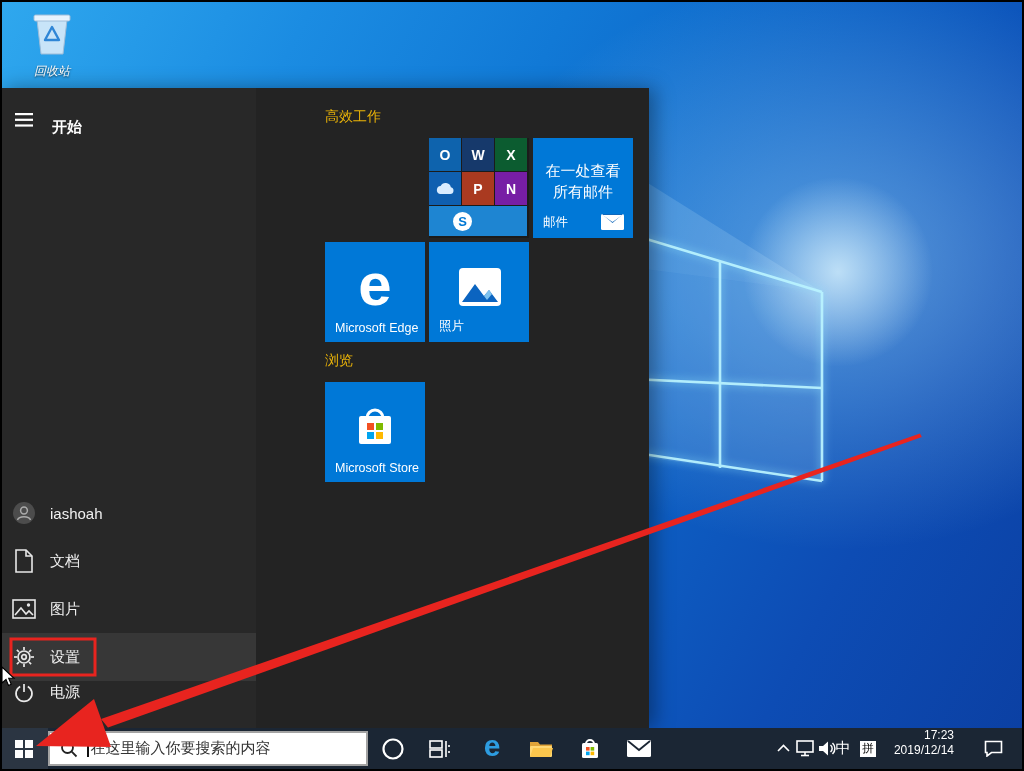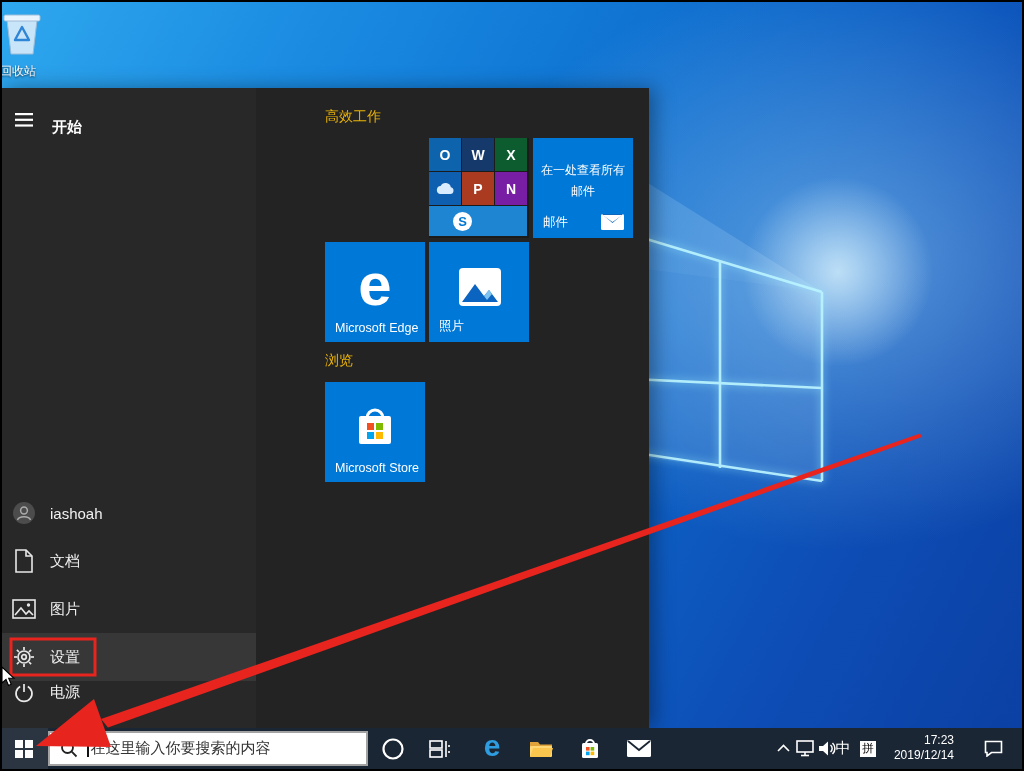--- a/index.html
+++ b/index.html
@@ -7,21 +7,21 @@
   #screen{position:relative;width:1024px;height:771px;overflow:hidden;background:#0d4ab2;}
 
   
   #wallpaper{position:absolute;left:0;top:0;width:1024px;height:771px;
     background:
       radial-gradient(620px 480px at 82% 34%, rgba(170,225,255,.48), rgba(170,225,255,0) 60%),
       linear-gradient(118deg,#2fa8ee 0%,#1b8ce2 22%,#1179d6 40%,#0d62c6 60%,#0d4cb4 80%,#0b3fa2 100%);}
   #logo-svg{position:absolute;left:0;top:0;}
 
   
-  .bin{position:absolute;left:0;top:10px;width:56px;height:70px;}
+  .bin{position:absolute;left:24px;top:10px;width:56px;height:70px;text-align:center;font-style:italic;}
   .bin-label{margin-top:1px;font-size:12px;color:#fff;text-shadow:0 1px 2px rgba(0,0,0,.7);}
 
   
   #start-menu{position:absolute;left:0;top:88px;width:649px;height:640px;background:#232323;
     box-shadow:6px 0 18px rgba(0,0,0,.35);}
   #rail-tint{position:absolute;left:0;top:0;width:256px;height:640px;background:rgba(255,255,255,.025);}
   .menu-header{position:absolute;left:0;top:14px;width:256px;height:36px;display:flex;align-items:center;}
   .hamburger{width:48px;display:flex;justify-content:center;}
   .menu-title{color:#fff;font-size:15px;font-weight:bold;margin-left:4px;margin-top:15px;}
   .rail-row{position:absolute;left:0;width:256px;height:48px;display:flex;align-items:center;color:#f1f1f1;font-size:15px;cursor:default;}
@@ -29,38 +29,38 @@
   .rail-row .rlabel{margin-left:2px;}
   .rail-row.hl{background:#373737;}
 
   .group-title{position:absolute;color:#eab308;font-size:14px;}
   .tile{position:absolute;width:100px;height:100px;color:#fff;cursor:default;}
   .tile.blue{background:#0078d7;}
   .tile .tlabel{position:absolute;left:10px;bottom:7px;font-size:12.5px;white-space:nowrap;}
   .tile-office{background:#d9420b;}
   .tile-center{position:absolute;left:0;top:0;width:100%;height:100%;display:flex;align-items:center;justify-content:center;}
   .edge-e{font-size:60px;font-weight:bold;color:#fff;line-height:1;margin-top:-14px;}
-  .mail-body{position:absolute;left:6px;top:22px;width:88px;text-align:center;font-size:12px;line-height:21px;}
+  .mail-body{position:absolute;left:6px;top:22px;width:88px;text-align:center;font-size:15px;line-height:21px;}
   .mail-env{position:absolute;right:9px;bottom:8px;}
 
   .folder-tile{display:grid;grid-template-columns:32px 32px 32px;grid-template-rows:33px 33px 30px;gap:1px;background:#1b1b1b;}
   .mini{display:flex;align-items:center;justify-content:center;color:#fff;font-size:14px;font-weight:bold;}
   .mini-skype{grid-column:1/4;justify-content:flex-start;padding-left:24px;background:#1e85d2;}
   .skype-ball{width:19px;height:19px;border-radius:50%;background:#fff;color:#0078d4;font-size:13px;font-weight:bold;display:flex;align-items:center;justify-content:center;}
 
   
   #taskbar{position:absolute;left:0;top:728px;width:1024px;height:41px;background:#1b2634;}
   #start-btn{position:absolute;left:0;top:0;width:48px;height:41px;background:rgba(255,255,255,.07);display:flex;align-items:center;justify-content:center;}
   #search-box{position:absolute;left:48px;top:3px;width:320px;height:35px;background:#fff;border:2px solid #a3a3a3;display:flex;align-items:center;}
   #search-box .caret{width:1.5px;height:17px;background:#111;margin-left:9px;}
   #search-box .ph{margin-left:2px;font-size:15px;color:#333;}
   .tb-ic{position:absolute;top:0;height:41px;display:flex;align-items:center;justify-content:center;}
   .tray-text{color:#fff;font-size:15px;}
   .pin-box{width:16px;height:16px;background:#fff;color:#000;font-size:11.5px;display:flex;align-items:center;justify-content:center;}
-  #clock{position:absolute;left:880px;top:0;width:74px;height:41px;color:#fff;font-size:12px;line-height:15px;text-align:right;padding-top:5px;}
+  #clock{position:absolute;left:880px;top:0;width:74px;height:41px;color:#fff;font-size:12px;line-height:15px;text-align:right;}
 
   
   #annot,#cursor{position:absolute;left:0;top:0;pointer-events:none;}
   .edge-strip{position:absolute;background:#000;}
 </style>
 </head>
 <body>
 
 <div id="screen">
 

